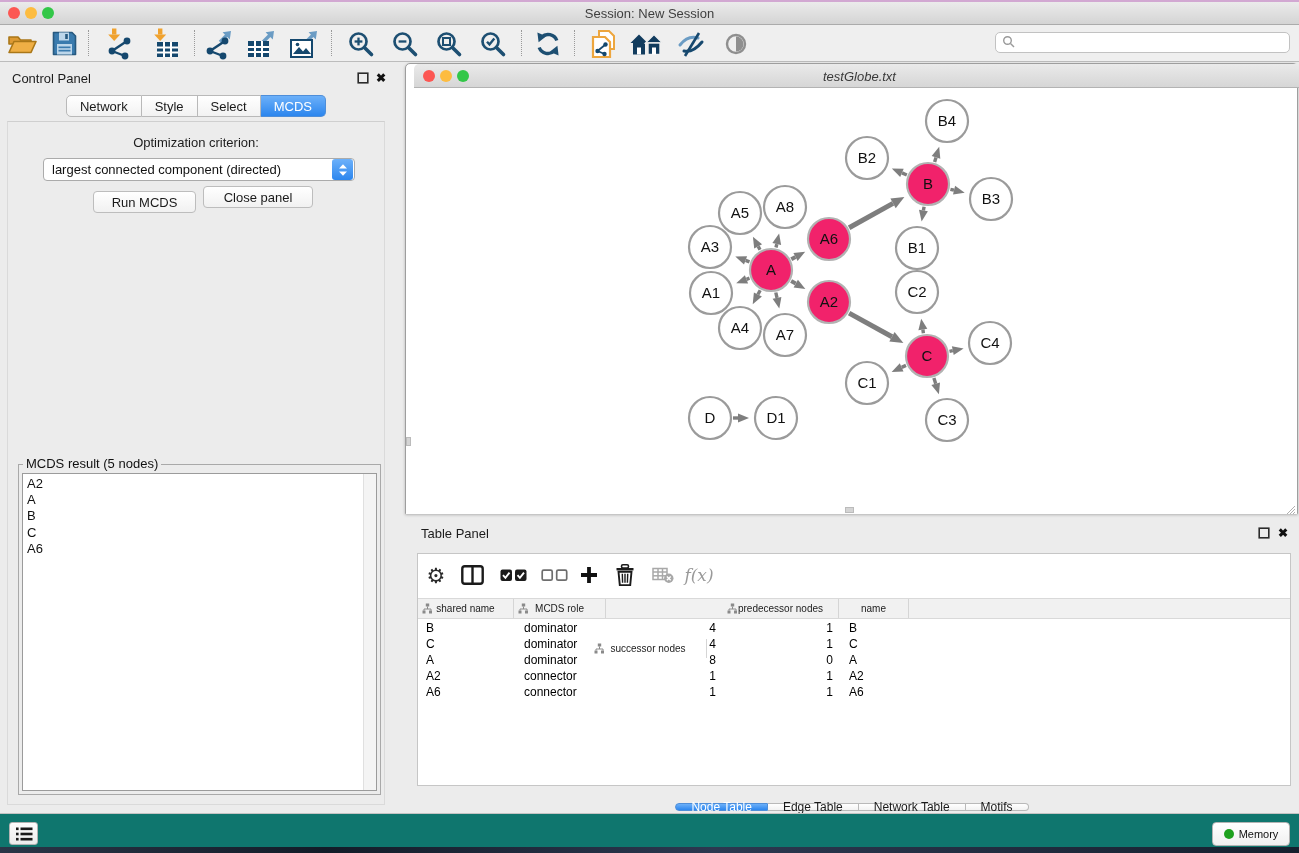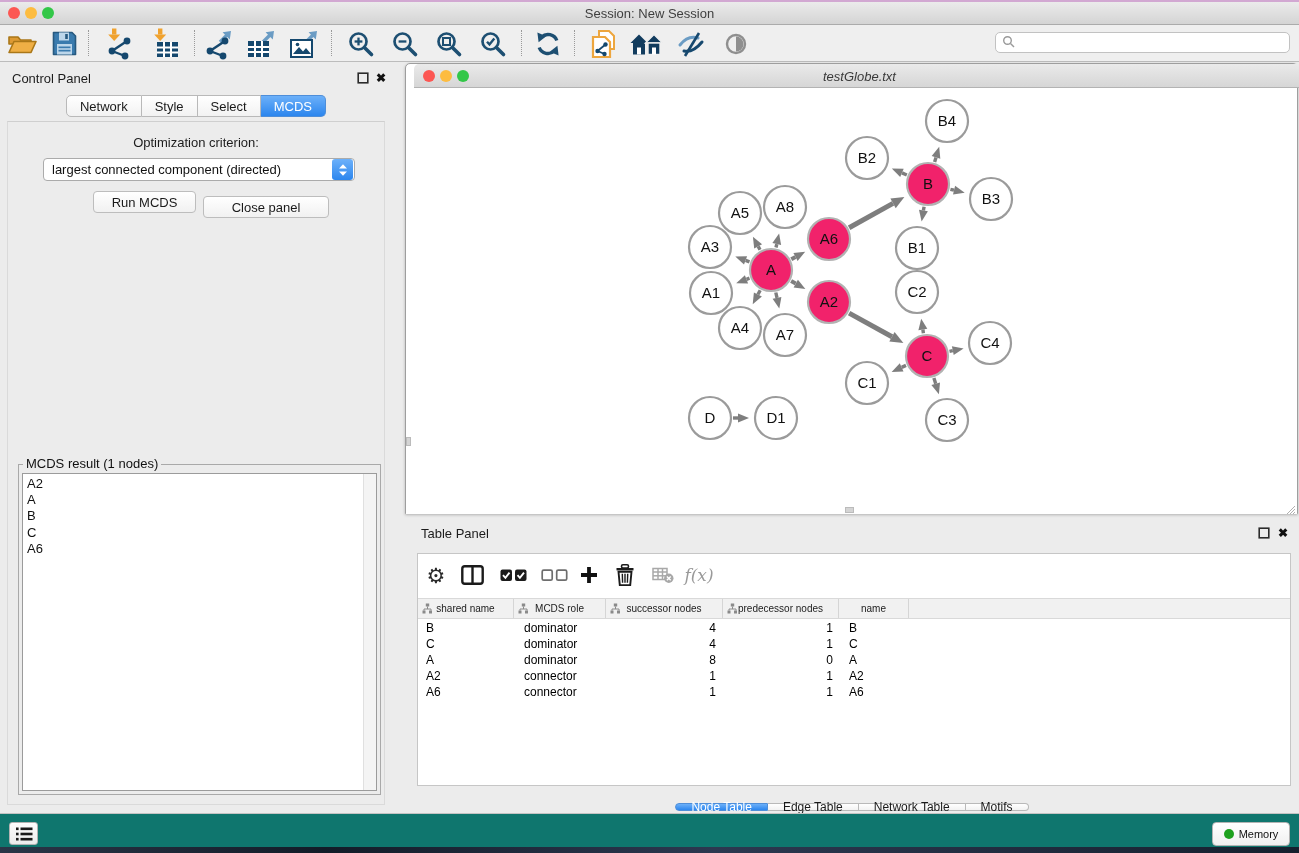--- a/index.html
+++ b/index.html
@@ -27,21 +27,21 @@
 .seg .tab:first-child { border-left:1px solid #b9b9b9; border-radius:5px 0 0 5px; }
 .seg .tab:last-child { border-radius:0 5px 5px 0; }
 .seg .tab.sel { background:linear-gradient(#6cb0f9,#2c86ee); color:#fff; border-color:#4e8ed9; }
 #cp-content { position:absolute; left:7px; top:59px; width:378px; height:684px; border:1px solid #dadada; border-top:1px solid #cfcfcf; }
 #opt-label { position:absolute; left:0; top:13px; width:100%; text-align:center; font-size:13px; color:#1c1c1c; }
 #criterion-select { position:absolute; left:35px; top:36px; width:312px; height:23px; background:#fff; border:1px solid #ababab; border-radius:4px; display:flex; align-items:center; }
 #criterion-value { flex:1; font-size:13px; padding-left:8px; color:#111; white-space:nowrap; }
 #criterion-stepper { width:21px; height:21px; border-radius:3px; background:linear-gradient(#6db1fa,#2c86ee); display:flex; align-items:center; justify-content:center; margin-right:1px; }
 .btn { position:absolute; height:22px; background:linear-gradient(#ffffff,#f1f1f1); border:1px solid #bdbdbd; border-radius:4px; font-size:13px; color:#1a1a1a; display:flex; align-items:center; justify-content:center; }
 #run-btn { left:85px; top:69px; width:103px; }
-#close-btn { left:195px; top:74px; width:126px; }
+#close-btn { left:195px; top:64px; width:110px; }
 #mcds-group { position:absolute; left:10px; top:342px; width:363px; height:331px; border:1px solid #a9a9a9; }
 #mcds-label { position:absolute; top:-9px; left:4px; background:#ececec; padding:0 3px; font-size:13px; color:#111; }
 #mcds-list { position:absolute; left:3px; top:8px; right:3px; bottom:3px; border:1px solid #9b9b9b; background:#fff; overflow:hidden; }
 #mcds-scroll { position:absolute; right:0; top:0; width:13px; height:100%; background:#f4f4f4; border-left:1px solid #e0e0e0; }
 .mcds-item { font-size:13px; color:#111; padding-left:4px; line-height:16.2px; }
 
 #net-window { left:405px; top:63px; width:893px; height:451px; background:#fff; border:1px solid #9e9e9e; border-radius:5px 5px 0 0; box-shadow:0 1px 3px rgba(0,0,0,0.25); }
 #net-titlebar { position:absolute; left:8px; top:0; width:100%; height:24px; background:linear-gradient(#eaeaea,#d6d6d6); border-bottom:1px solid #b3b3b3; border-radius:5px 5px 0 0;font-style:italic; }
 #net-title { position:absolute; width:100%; top:5px; text-align:center; font-size:13px; color:#3a3a3a; }
 #net-canvas { position:absolute; left:0; top:25px; width:891px; height:425px; background:#fff; }
@@ -298,21 +298,21 @@
       <span id="criterion-stepper">
           <svg width="12" height="14" viewBox="0 0 12 14">
             <polygon points="6,1.2 10,5.6 2,5.6" fill="#fff"></polygon>
             <polygon points="6,12.8 10,8.4 2,8.4" fill="#fff"></polygon>
           </svg>
         </span>
     </div>
     <div class="btn" id="run-btn">Run MCDS</div>
     <div class="btn" id="close-btn">Close panel</div>
     <div id="mcds-group">
-      <div id="mcds-label">MCDS result (1 nodes)</div>
+      <div id="mcds-label">MCDS result (5 nodes)</div>
       <div id="mcds-list">
         <div id="mcds-items" style="padding-top: 2px;">
             <div class="mcds-item">A2</div>
             <div class="mcds-item">A</div>
             <div class="mcds-item">B</div>
             <div class="mcds-item">C</div>
             <div class="mcds-item">A6</div>
           </div>
         <div id="mcds-scroll"></div>
       </div>
@@ -541,21 +541,21 @@
         </div>
         <div class="hcell" style="left: 96px; width: 92px;">
           <span class="hicon"><svg width="11" height="11" viewBox="0 0 11 11">
               <rect x="3.8" y="0.5" width="3.4" height="3" fill="#8a8a8a"></rect>
               <path d="M5.5 3.5 V6 M2 6 H9 M2 6 V7.5 M9 6 V7.5" stroke="#8a8a8a" fill="none"></path>
               <rect x="0.5" y="7.5" width="3" height="3" fill="#8a8a8a"></rect>
               <rect x="7" y="7.5" width="3" height="3" fill="#8a8a8a"></rect>
             </svg></span>
           <span>MCDS role</span>
         </div>
-        <div class="hcell" style="left: 188px; width: 117px;">
+        <div class="hcell" style="left: 172px; width: 117px; margin-top: 40px;">
           <span class="hicon"><svg width="11" height="11" viewBox="0 0 11 11">
               <rect x="3.8" y="0.5" width="3.4" height="3" fill="#8a8a8a"></rect>
               <path d="M5.5 3.5 V6 M2 6 H9 M2 6 V7.5 M9 6 V7.5" stroke="#8a8a8a" fill="none"></path>
               <rect x="0.5" y="7.5" width="3" height="3" fill="#8a8a8a"></rect>
               <rect x="7" y="7.5" width="3" height="3" fill="#8a8a8a"></rect>
             </svg></span>
           <span>successor nodes</span>
         </div>
         <div class="hcell" style="left: 305px; width: 116px;">
           <span class="hicon"><svg width="11" height="11" viewBox="0 0 11 11">

